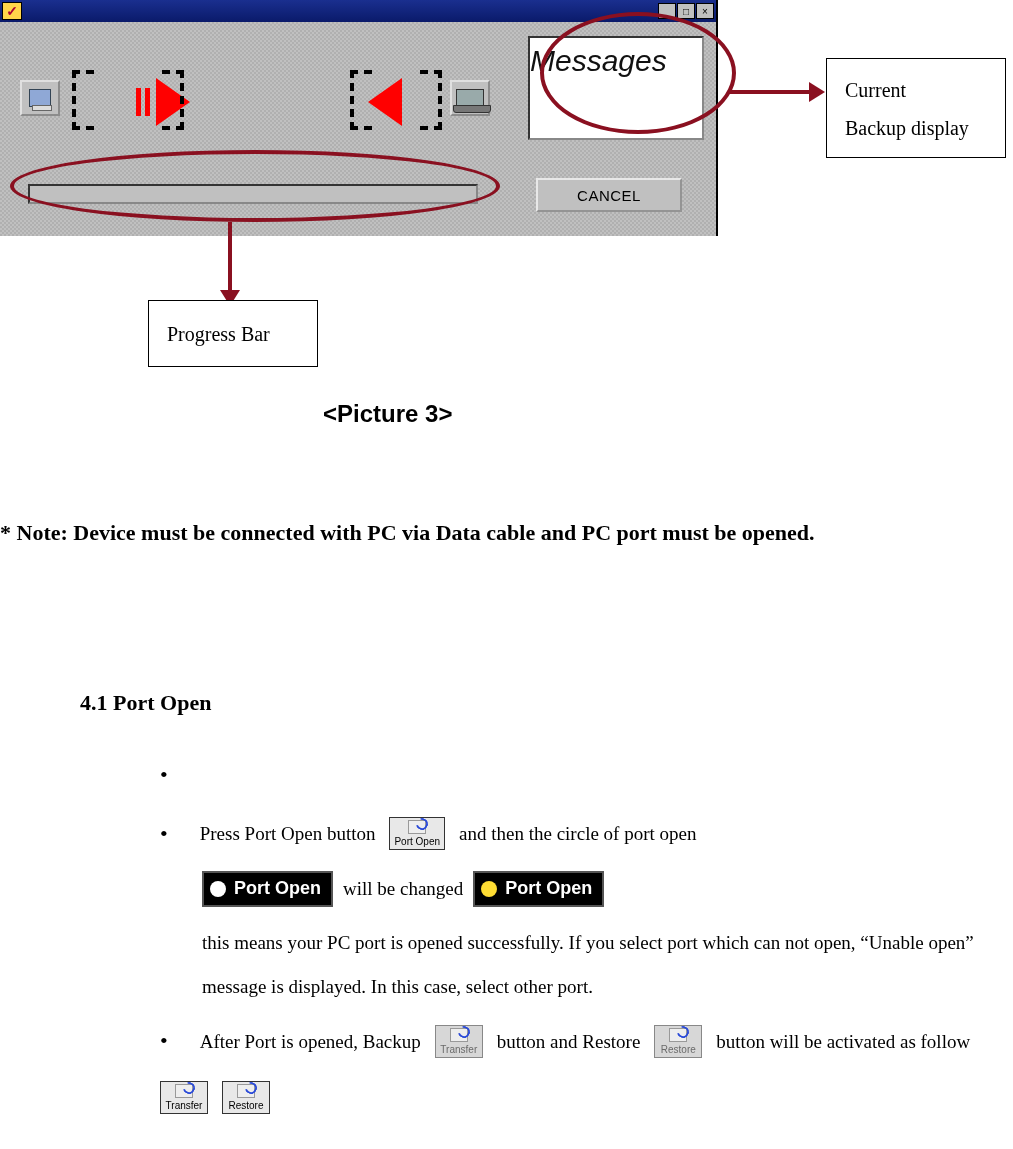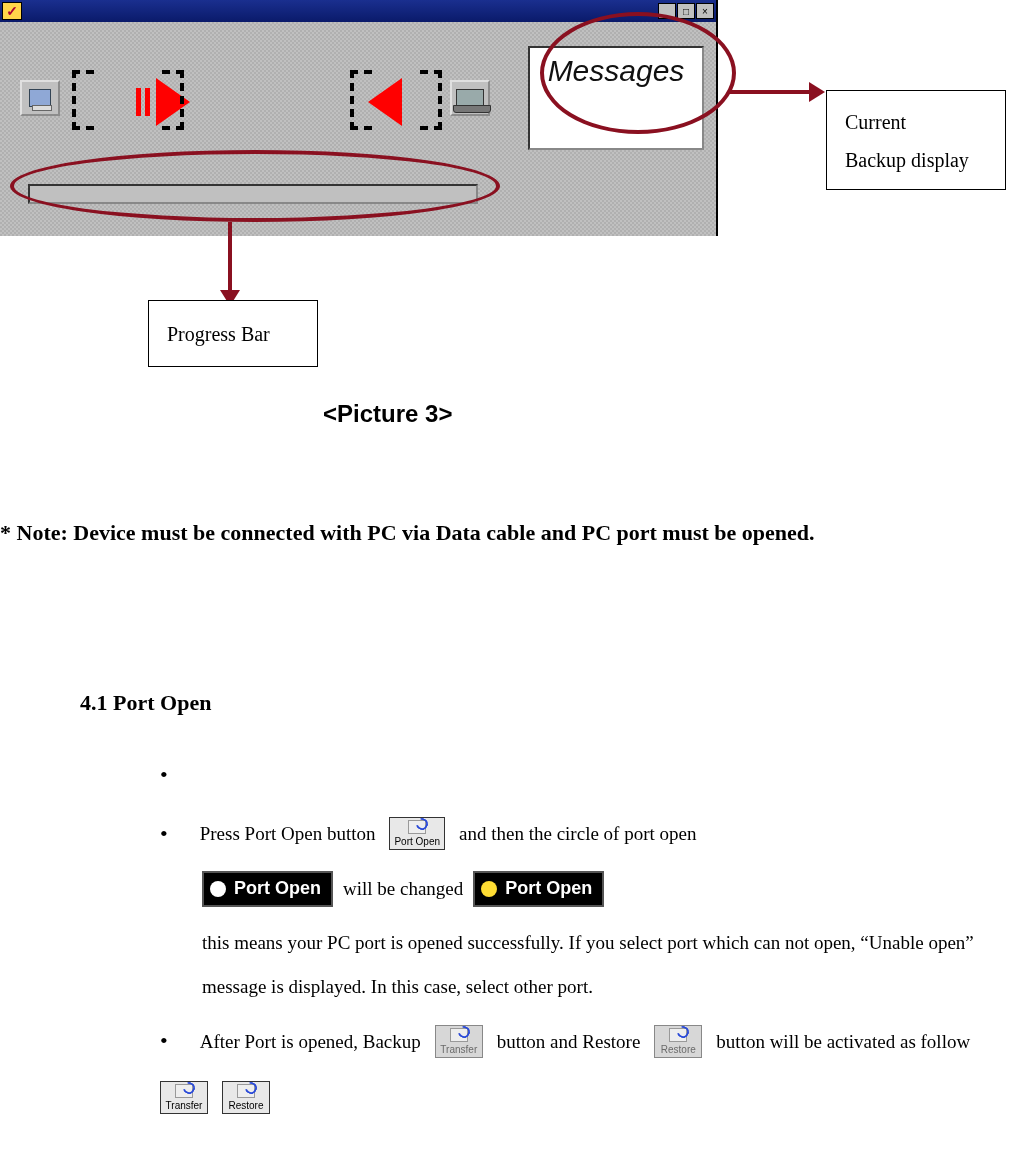--- a/index.html
+++ b/index.html
@@ -94,25 +94,25 @@
     border-right: 34px solid #f00;
   }
   .laptop-glyph {
     width:28px; height:18px; background:#9aa; border:1px solid #333; position:relative;
   }
   .laptop-glyph::after{
     content:""; position:absolute; left:-4px; bottom:-7px; width:36px; height:6px; background:#777; border:1px solid #333; border-radius:0 0 3px 3px;
   }
   .status-panel {
     position:absolute;
-    right:12px; top:24px;
+    right:12px; top:14px;
     width: 176px; height: 104px;
     background:#fff;
     border: 2px inset #888;
-    display:flex; align-items:flex-start; justify-content:center;
+    display:flex; align-items:flex-start; justify-content:flex-start;
     padding-top:6px;
   }
   .status-text {
     font-family: Arial, sans-serif;
     font-size: 30px;
     font-style: italic;
     color:#111;
   }
   .cancel-btn {
     position:absolute;
@@ -279,30 +279,31 @@
       <div class="bracket-r" style="left:420px; top:48px;"></div>
       <div class="toolbtn" style="left:450px; top:58px;">
         <div class="laptop-glyph"></div>
       </div>
 
       <div class="status-panel">
         <span class="status-text">Messages</span>
       </div>
 
       <div class="progressbar"></div>
+      <div class="cancel-btn">CANCEL</div>
     </div>
   </div>
 
   <div class="ellipse1"></div>
   <div class="ellipse2"></div>
 
   <div class="callout-arrow-h" style="left:729px; top:90px; width:80px;"></div>
   <div class="callout-arrowhead-r" style="left:809px; top:82px;"></div>
 
-  <div class="label-box" style="left:826px; top:58px; width:180px; height:100px;margin-top:32px;">
+  <div class="label-box" style="left:826px; top:58px; width:180px; height:100px;">
     <div>Current</div>
     <div>Backup display</div>
   </div>
 
   <div class="callout-arrow-v" style="left:228px; top:222px; height:70px;"></div>
   <div class="callout-arrowhead-d" style="left:220px; top:290px;"></div>
 
   <div class="label-box" style="left:148px; top:300px; width:170px; height:67px; padding-top:14px; padding-bottom:14px;">
     <span>Progress Bar</span>
   </div>

